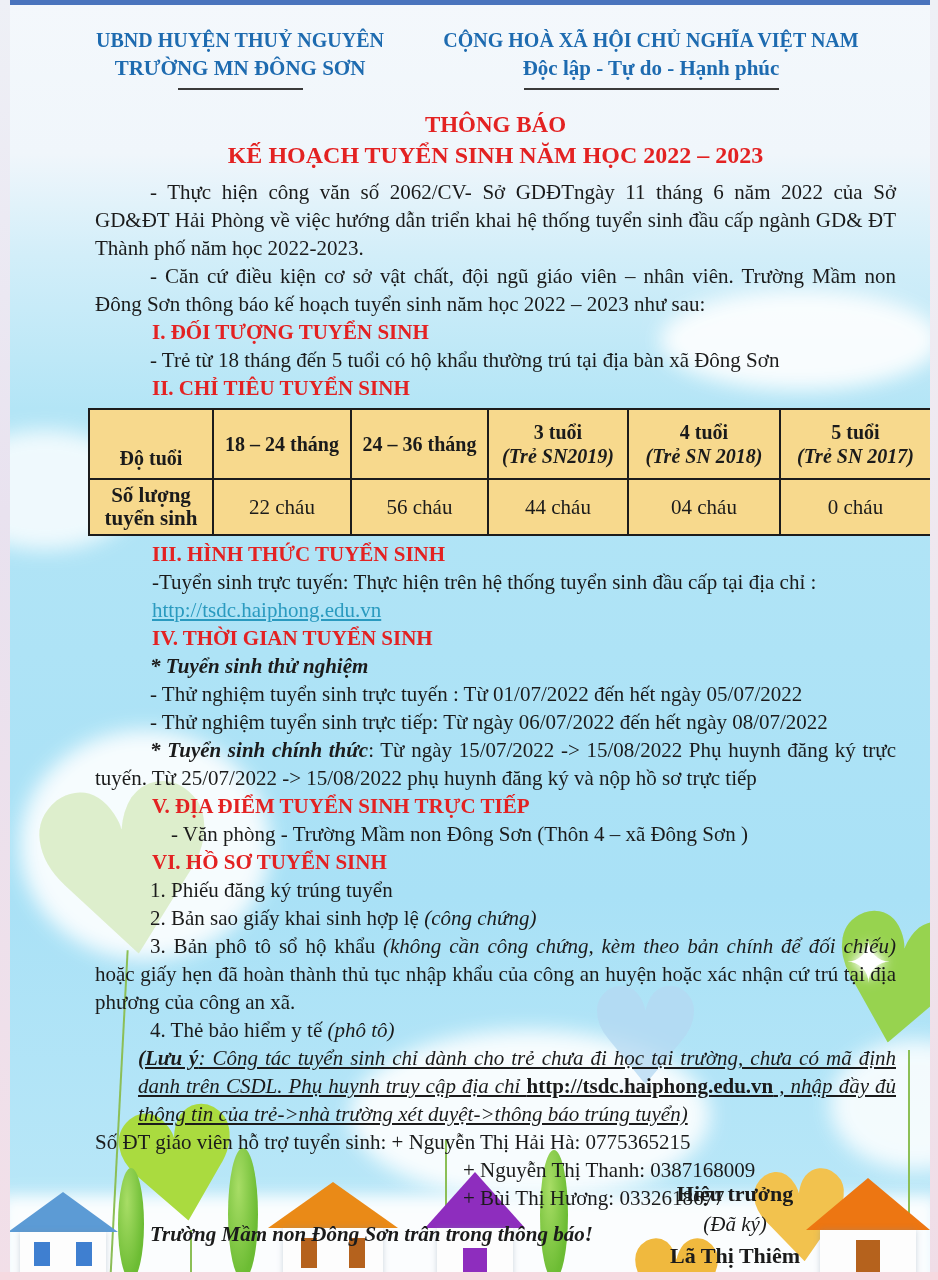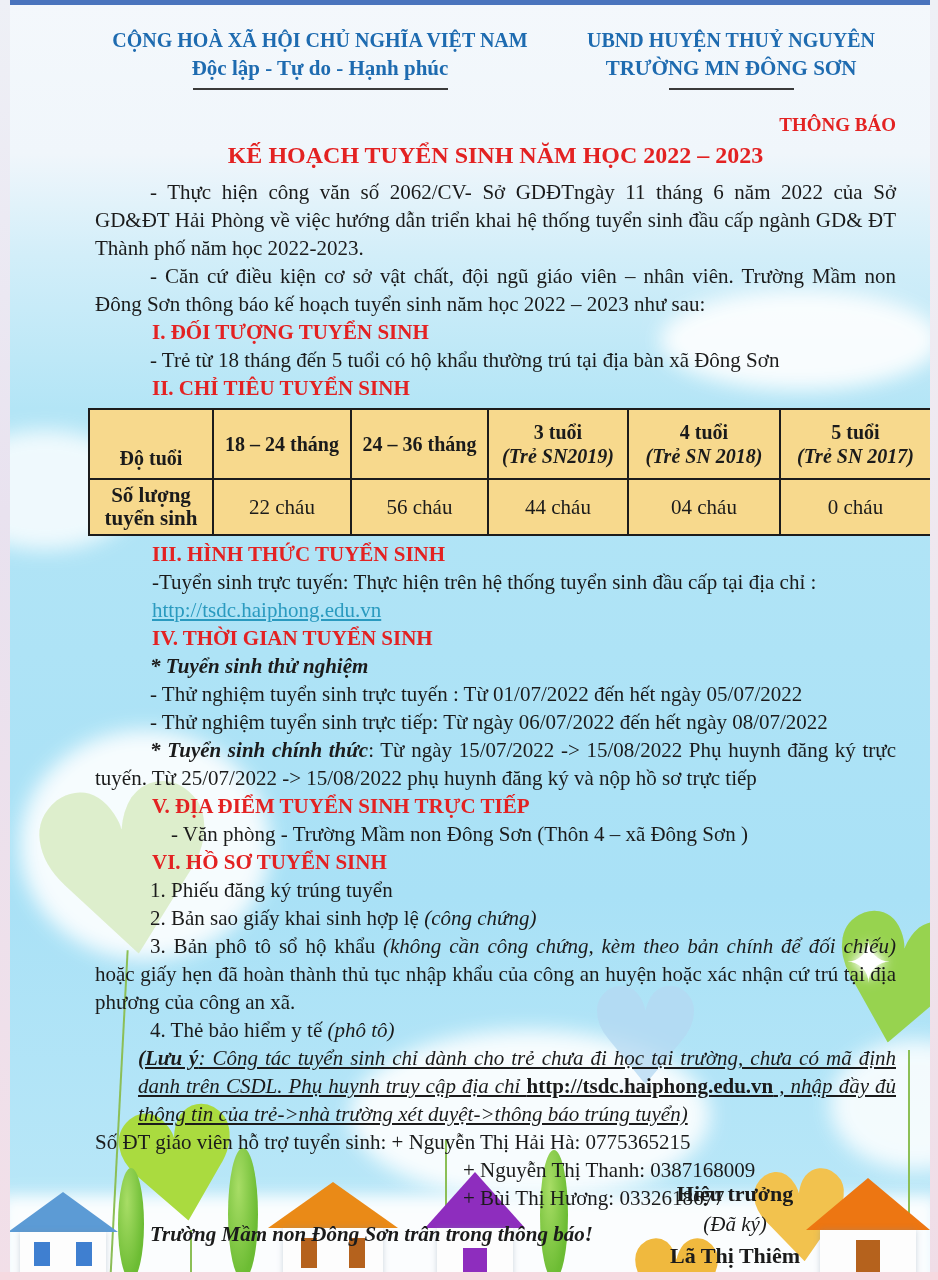--- a/index.html
+++ b/index.html
@@ -30,21 +30,21 @@
   
   .content{position:relative;z-index:3;padding:26px 42px 0 95px;font-size:21px;line-height:28px;}
   .hdr{display:flex;justify-content:space-between;margin-left:-20px;}
   .hdr .col{text-align:center;color:#1e6bb0;font-weight:bold;}
   .hdr .col.left{width:330px;}
   .hdr .col.right{width:490px;}
   .hdr .l1{font-size:20px;}
   .hdr .l2{font-size:21px;}
   .rule{height:2px;background:#3a3a3a;margin:6px auto 0;}
   .title{ text-align:center;color:#e32222;font-weight:bold;margin-top:20px;line-height:30px;}
-  .title .t1{font-size:19px;text-align:right;}
+  .title .t1{font-size:23px;}
   .title .t2{font-size:24px;}
   .para{margin:0;text-align:justify;text-indent:55px;}
   .mt{margin-top:8px;}
   .red-head{color:#e32222;font-weight:bold;margin-left:57px;font-size:21px;}
   .ind55{margin-left:55px;}
   .ind50{margin-left:76px;}
   .link{color:#2a9abf;text-decoration:underline;cursor:pointer;}
   .bi{font-weight:bold;font-style:italic;}
   .it{font-style:italic;}
 
@@ -120,29 +120,29 @@
   </div>
 
   <div class="edge-top"></div>
   <div class="edge-left"></div>
   <div class="edge-right"></div>
   <div class="edge-bottom"></div>
 
   <div class="content">
 
     <div class="hdr">
+      <div class="col left">
+        <div class="l1">UBND HUYỆN THUỶ NGUYÊN</div>
+        <div class="l2">TRƯỜNG MN ĐÔNG SƠN</div>
+        <div class="rule" style="width:125px;"></div>
+      </div>
       <div class="col right">
         <div class="l1">CỘNG HOÀ XÃ HỘI CHỦ NGHĨA VIỆT NAM</div>
         <div class="l2">Độc lập - Tự do - Hạnh phúc</div>
         <div class="rule" style="width:255px;"></div>
-      </div>
-      <div class="col left">
-        <div class="l1">UBND HUYỆN THUỶ NGUYÊN</div>
-        <div class="l2">TRƯỜNG MN ĐÔNG SƠN</div>
-        <div class="rule" style="width:125px;"></div>
       </div>
     </div>
 
     <div class="title">
       <div class="t1">THÔNG BÁO</div>
       <div class="t2">KẾ HOẠCH TUYỂN SINH NĂM HỌC 2022 – 2023</div>
     </div>
 
     <p class="para mt">- Thực hiện công văn số 2062/CV- Sở GDĐTngày 11 tháng 6 năm 2022 của Sở GD&amp;ĐT Hải Phòng về việc hướng dẫn triển khai hệ thống tuyển sinh đầu cấp ngành GD&amp; ĐT Thành phố năm học 2022-2023.</p>
     <p class="para">- Căn cứ điều kiện cơ sở vật chất, đội ngũ giáo viên – nhân viên. Trường Mầm non Đông Sơn thông báo kế hoạch tuyển sinh năm học 2022 – 2023 như sau:</p>

